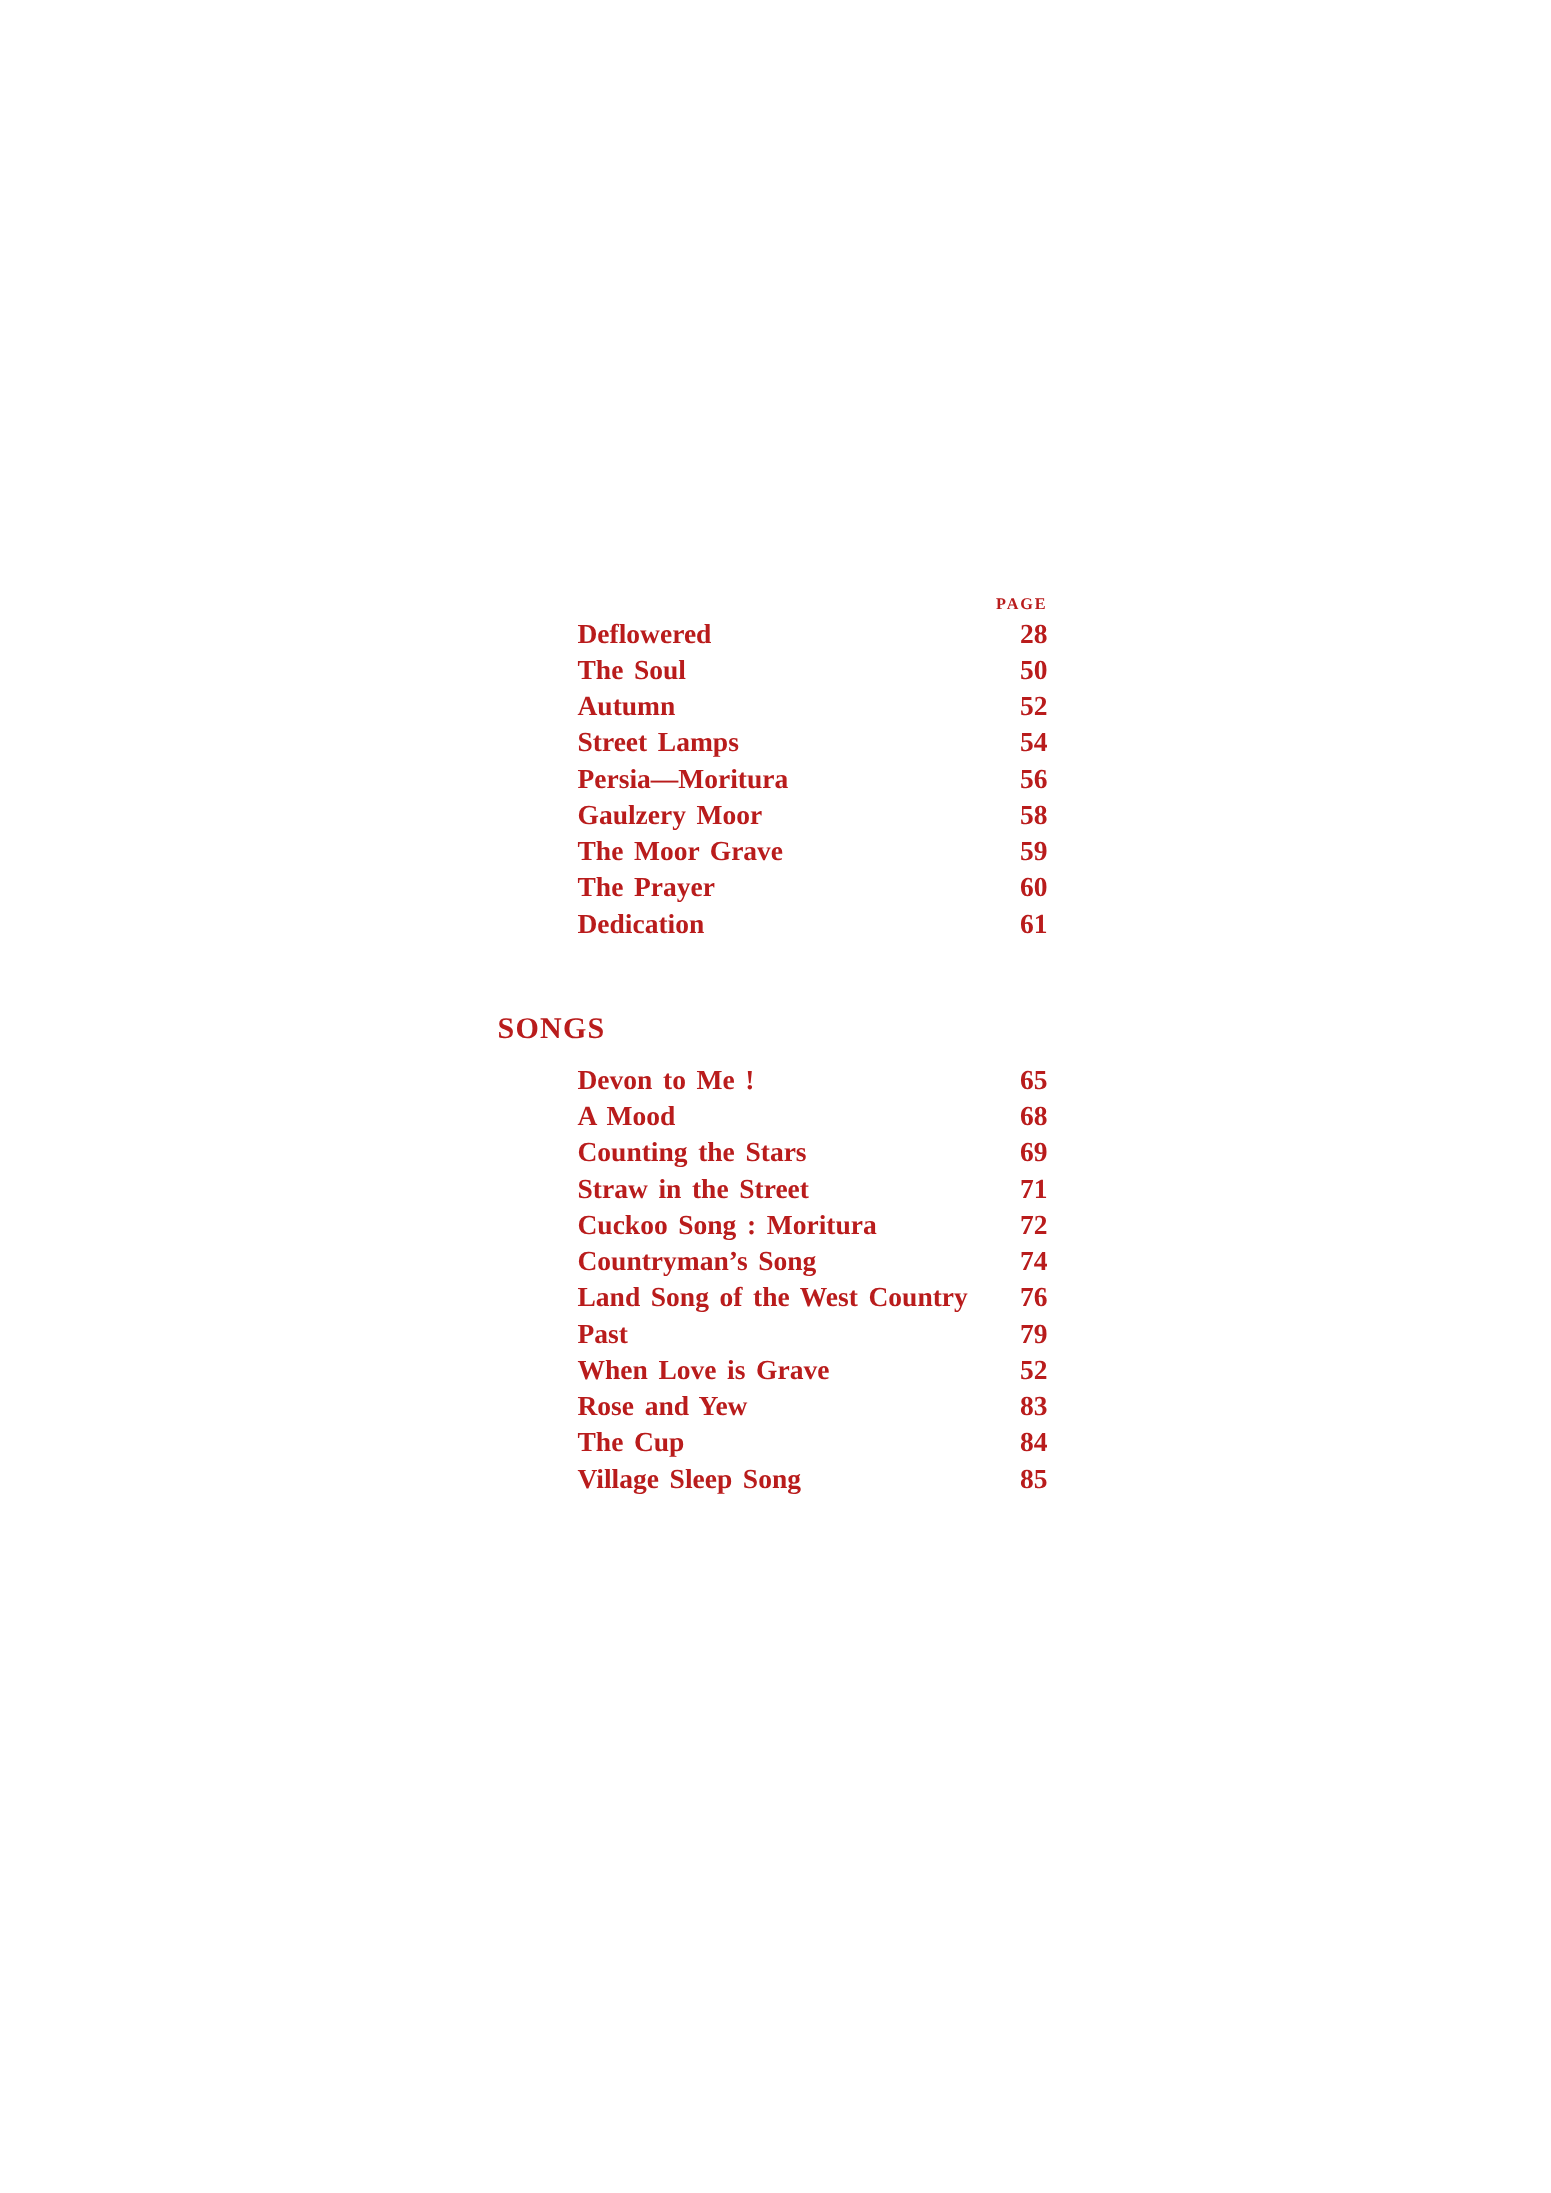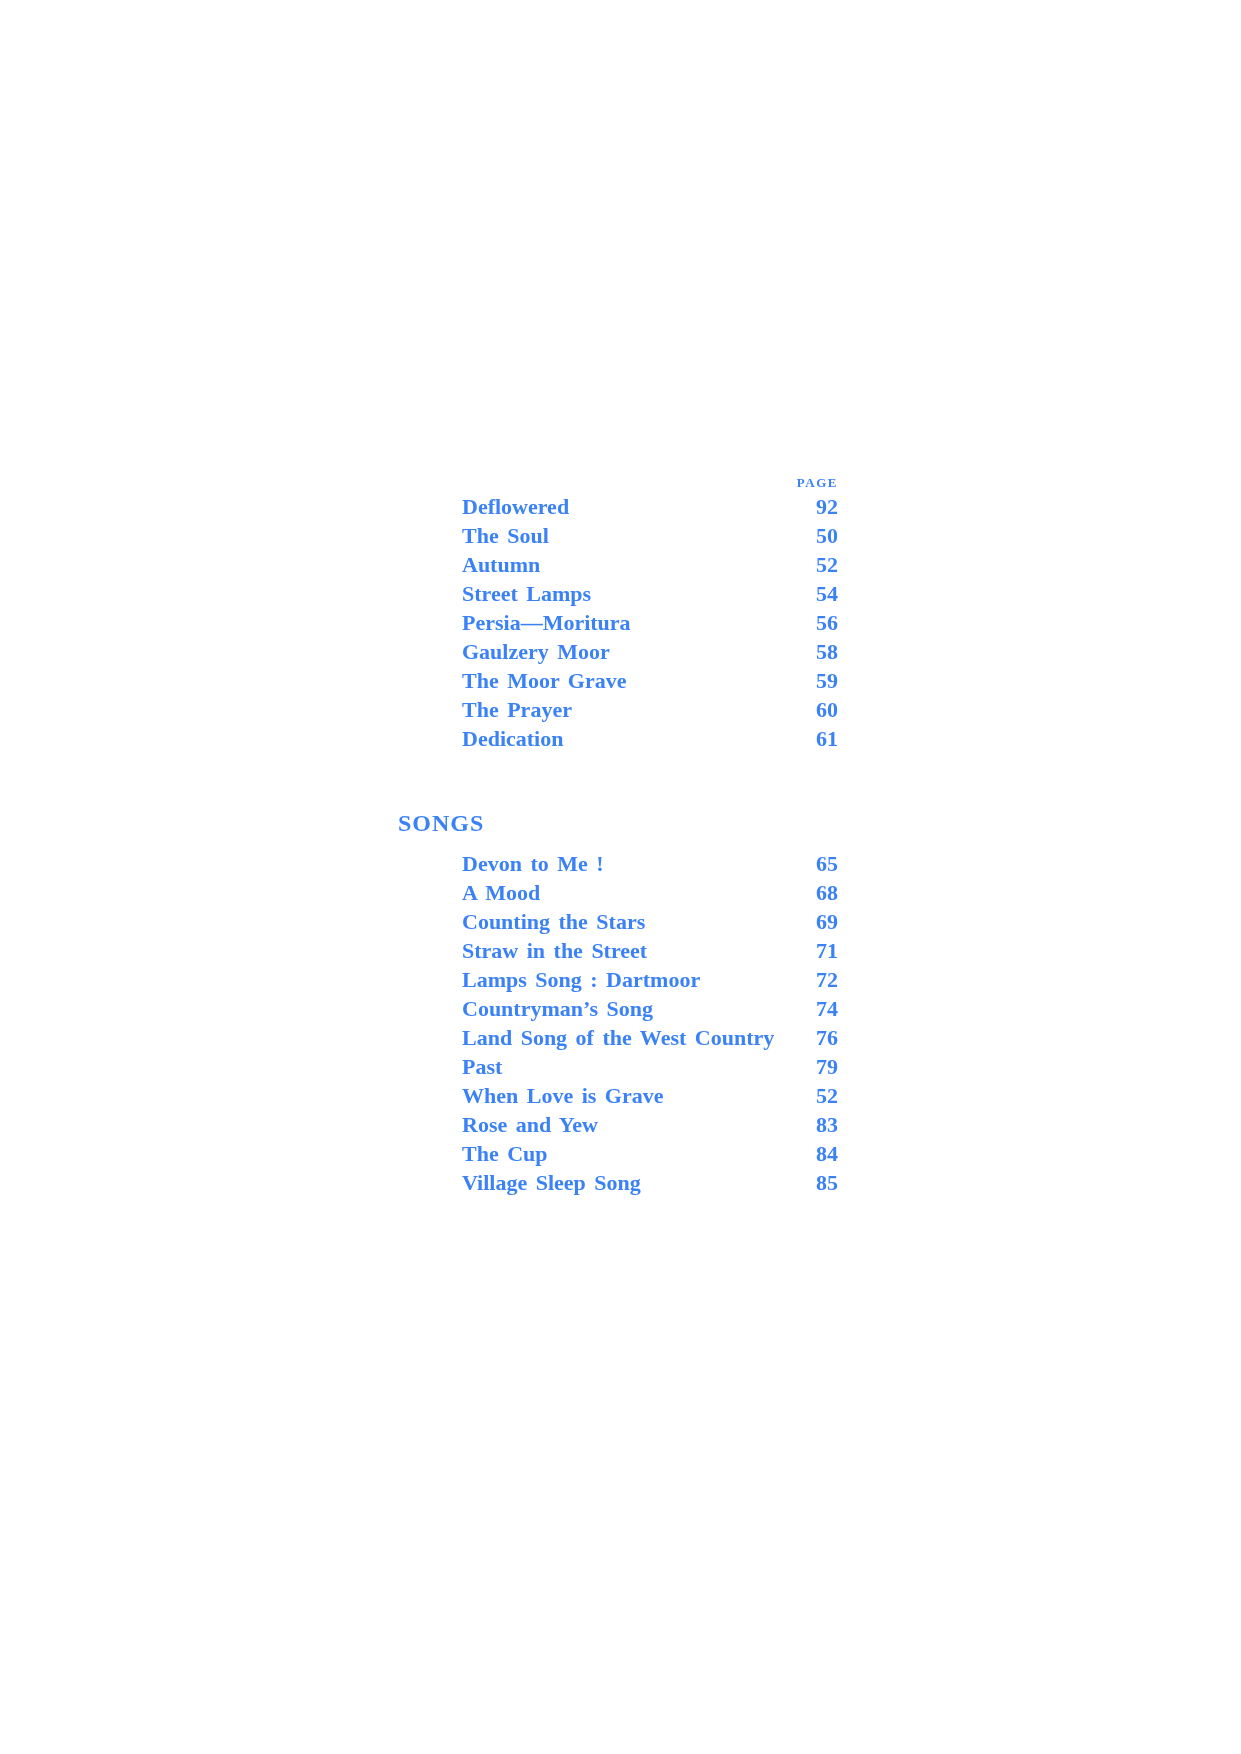--- a/index.html
+++ b/index.html
@@ -6,21 +6,21 @@
     margin: 0;
     padding: 0;
     background: #ffffff;
   }
   .scan-page {
     position: relative;
     width: 1241px;
     height: 1754px;
     background: #ffffff;
     font-family: "Liberation Serif", "DejaVu Serif", serif;
-    color: #3b82f6;
+    color: #b91c1c;
     overflow: hidden;
   }
   .toc-wrap {
     position: absolute;
     left: 398px;
     top: 474px;
     width: 440px;
   }
   .page-col-label {
     text-align: right;
@@ -66,21 +66,21 @@
 <body>
 
 <div class="scan-page">
   <div class="toc-wrap">
 
     <div class="page-col-label">PAGE</div>
 
     <ul class="entry-list">
         <li class="entry-row">
     <span class="entry-title">Deflowered</span>
-    <span class="entry-page">92</span>
+    <span class="entry-page">28</span>
   </li>
         <li class="entry-row">
     <span class="entry-title">The Soul</span>
     <span class="entry-page">50</span>
   </li>
         <li class="entry-row">
     <span class="entry-title">Autumn</span>
     <span class="entry-page">52</span>
   </li>
         <li class="entry-row">
@@ -122,21 +122,21 @@
   </li>
         <li class="entry-row">
     <span class="entry-title">Counting the Stars</span>
     <span class="entry-page">69</span>
   </li>
         <li class="entry-row">
     <span class="entry-title">Straw in the Street</span>
     <span class="entry-page">71</span>
   </li>
         <li class="entry-row">
-    <span class="entry-title">Lamps Song : Dartmoor</span>
+    <span class="entry-title">Cuckoo Song : Moritura</span>
     <span class="entry-page">72</span>
   </li>
         <li class="entry-row">
     <span class="entry-title">Countryman’s Song</span>
     <span class="entry-page">74</span>
   </li>
         <li class="entry-row">
     <span class="entry-title">Land Song of the West Country</span>
     <span class="entry-page">76</span>
   </li>

